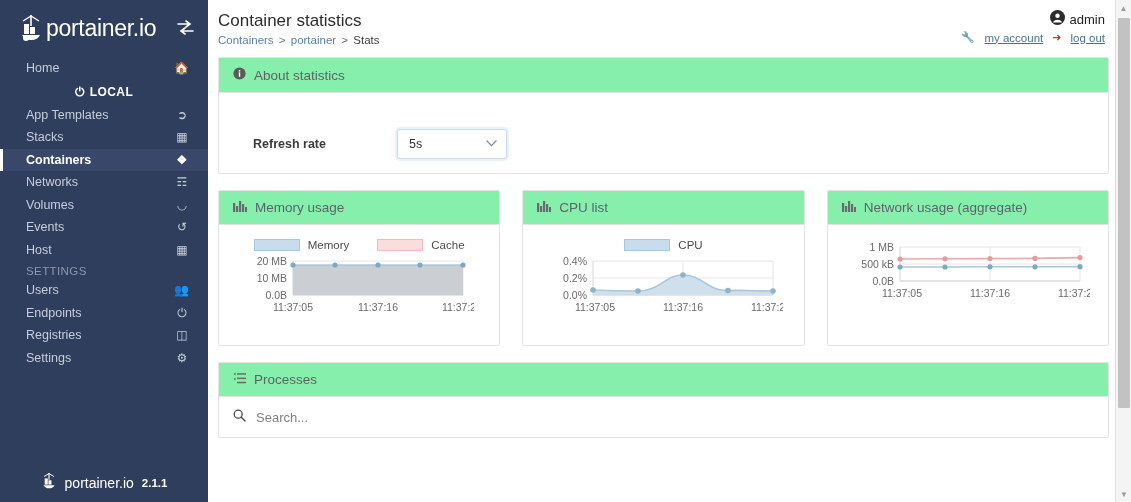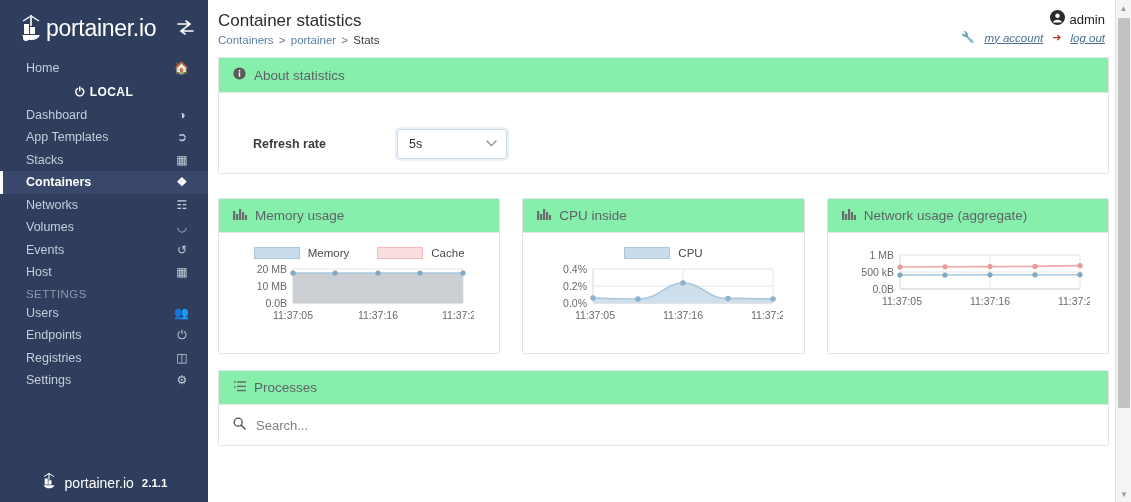--- a/index.html
+++ b/index.html
@@ -72,21 +72,21 @@
   }
   .page-title { font-size: 17px; color: #2c2c2c; font-weight: 400; line-height: 1.25; }
   .breadcrumb { font-size: 11.5px; color: #4b5563; margin-top: 3px; }
   .breadcrumb a { color: #5b7fa6; text-decoration: none; }
   .breadcrumb .sep { color:#6b7280; margin: 0 2px; }
   .breadcrumb .cur { color:#3d3d3d; }
 
   .user-area { text-align: right; padding-right: 4px; }
   .user-line { font-size: 13px; color:#222; display:flex; align-items:center; justify-content:flex-end; gap:5px; }
   .user-links { font-size: 11.5px; margin-top: 3px; display:flex; gap: 9px; justify-content:flex-end; align-items:center;}
-  .user-links a { color:#4a6f96; text-decoration: underline; font-style: italic; }
+  .user-links a { color:#4a6f96; text-decoration: underline; }
   .ico-wrench { color:#5b86bd; font-size:11px; }
   .ico-logout { color:#c0392b; font-size:11px; }
 
   .content { padding: 0 22px 0 10px; }
 
   
   .panel {
     background: #ffffff;
     border: 1px solid #e4e4e4;
     border-radius: 2px;
@@ -110,21 +110,21 @@
     border: 1px solid #cfd9e4; border-radius: 3px;
     background: #ffffff;
     box-shadow: 0 0 0 2px rgba(140,190,230,0.20);
     display:flex; align-items:center; justify-content: space-between;
     padding: 0 9px 0 11px;
     font-size: 12.5px; color:#333;
   }
   .select-box .caret { color:#6b7a8c; font-size: 9px; }
 
   
-  .chart-row { display: flex; gap: 22px; margin-top: 24px; }
+  .chart-row { display: flex; gap: 22px; margin-top: 16px; }
   .chart-panel { flex: 1 1 0; min-width: 0; }
   .chart-body { padding: 14px 12px 12px 12px; height: 120px; }
   .legend { display:flex; justify-content:center; gap: 28px; margin-bottom: 2px; }
   .legend-item { display:flex; align-items:center; gap: 8px; font-size: 11.5px; color:#4a4a4a; }
   .legend-swatch { width: 46px; height: 12px; display:block; }
   .chart-svg { display:block; }
 
   
   .proc-panel { margin-top: 16px; }
   .search-row { display:flex; align-items:center; gap: 10px; padding: 12px 14px 12px 14px; font-size: 13px; color:#818181; }
@@ -176,24 +176,20 @@
       <span>Home</span>
       <span class="nav-ico">🏠</span>
     </div>
 
     <div class="endpoint-row">
       <span>⏻</span>
       <span>LOCAL</span>
     </div>
 
     <div class="nav-item">
-      <span>Dashboard</span>
-      <span class="nav-ico">◑</span>
-    </div>
-    <div class="nav-item">
       <span>App Templates</span>
       <span class="nav-ico">➲</span>
     </div>
     <div class="nav-item">
       <span>Stacks</span>
       <span class="nav-ico">▦</span>
     </div>
     <div class="nav-item active">
       <span>Containers</span>
       <span class="nav-ico">❖</span>
@@ -370,21 +366,21 @@
           <div class="panel-head">
             <span class="ph-ico">
               <svg width="14" height="12" viewBox="0 0 14 12">
                 <rect x="0" y="3" width="2.2" height="9" fill="#6b6b6b"></rect>
                 <rect x="3" y="6" width="2.2" height="6" fill="#6b6b6b"></rect>
                 <rect x="6" y="1" width="2.2" height="11" fill="#6b6b6b"></rect>
                 <rect x="9" y="4" width="2.2" height="8" fill="#6b6b6b"></rect>
                 <rect x="12" y="7" width="2" height="5" fill="#6b6b6b"></rect>
               </svg>
             </span>
-            <span>CPU inside</span>
+            <span>CPU list</span>
           </div>
           <div class="chart-body">
             <div class="legend">
               <div class="legend-item">
                 <span class="legend-swatch" style="background:#c9dceb;border:1px solid #a9c8dd;"></span>
                 <span>CPU</span>
               </div>
             </div>
             <svg class="chart-svg" width="248" height="72" viewBox="0 0 248 72">
               <text x="52" y="12" font-family="Liberation Sans, sans-serif" font-size="10.5" fill="#6a6a6a" text-anchor="end">0.4%</text>

